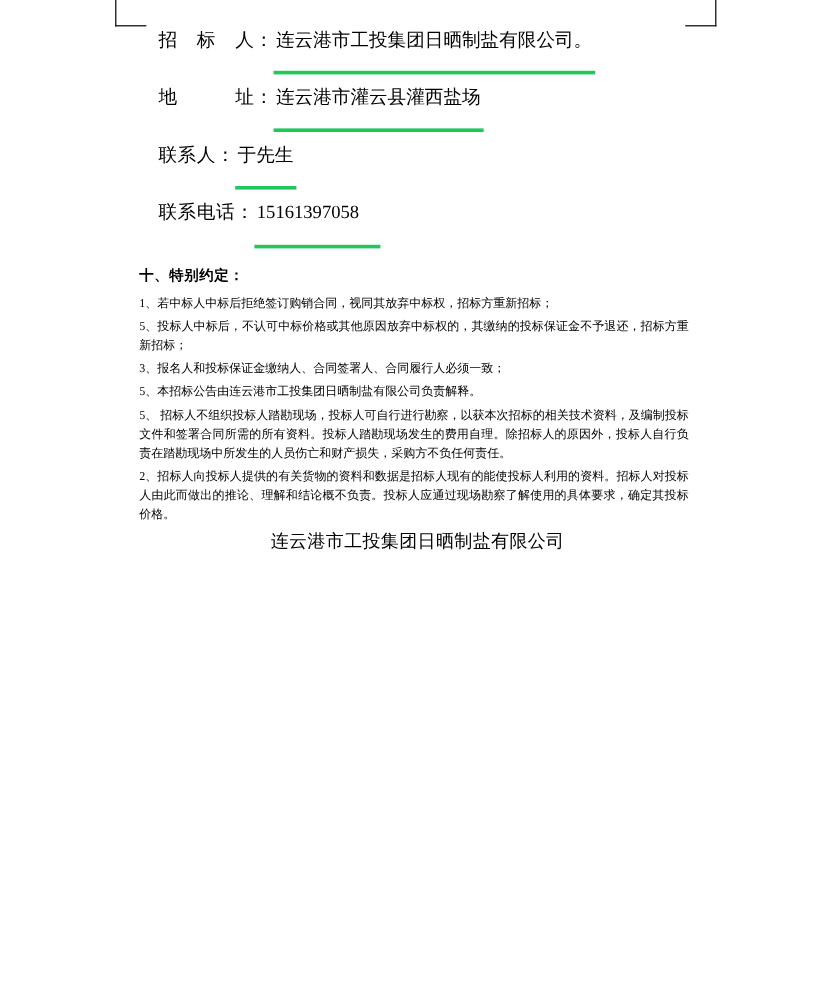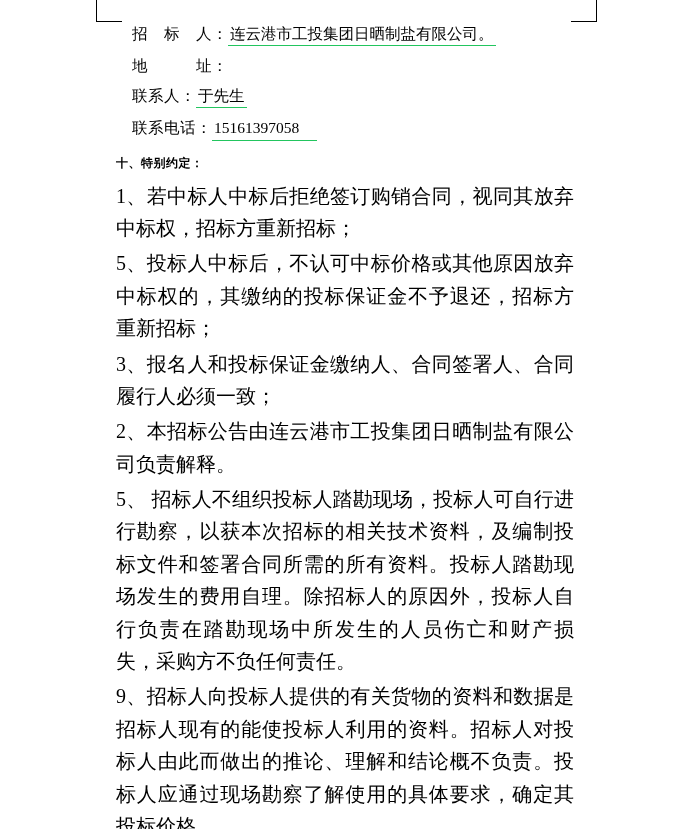--- a/index.html
+++ b/index.html
@@ -48,39 +48,39 @@
     margin-bottom: 10px;
     font-size: 15.5px;
     line-height: 1.3;
   }
   .field-row .label {
     white-space: pre;
     flex: 0 0 auto;
     letter-spacing: 0.5px;
   }
   .field-row .value {
-    border-bottom: 1px solid #22c55e;
-    padding: 0 2px 1px 2px;
+    border-bottom: 3px solid #22c55e;
+    padding: 0 2px 15px 2px;
     white-space: pre;
     text-align: center;
   }
   .indent-1 { margin-left: 10px; }
 
   
   .section-title {
     font-size: 12px;
     font-weight: bold;
     margin: 14px 0 8px 0;
     letter-spacing: 0.5px;
     margin-left: -6px;
   }
 
   
   .clause {
-    font-size: 20px;
+    font-size: 10px;
     line-height: 1.62;
     margin: 0 0 3px 0;
     text-align: justify;
     text-justify: inter-ideograph;
     margin-left: -6px;
   }
 
   .signature {
     text-align: center;
     font-size: 15px;
@@ -105,37 +105,38 @@
 
   <div class="content">
 
     <div class="field-row indent-1">
       <span class="label">招　标　人：</span>
       <span class="value">连云港市工投集团日晒制盐有限公司。</span>
     </div>
 
     <div class="field-row indent-1">
       <span class="label">地　　　址：</span>
+      <span class="value">连云港市灌云县灌西盐场</span>
     </div>
 
     <div class="field-row indent-1">
       <span class="label">联系人：</span>
       <span class="value">于先生</span>
     </div>
 
     <div class="field-row indent-1">
       <span class="label">联系电话：</span>
       <span class="value">15161397058　</span>
     </div>
 
     <div class="section-title">十、特别约定：</div>
 
     <p class="clause">1、若中标人中标后拒绝签订购销合同，视同其放弃中标权，招标方重新招标；</p>
     <p class="clause">5、投标人中标后，不认可中标价格或其他原因放弃中标权的，其缴纳的投标保证金不予退还，招标方重新招标；</p>
     <p class="clause">3、报名人和投标保证金缴纳人、合同签署人、合同履行人必须一致；</p>
-    <p class="clause">2、本招标公告由连云港市工投集团日晒制盐有限公司负责解释。</p>
+    <p class="clause">5、本招标公告由连云港市工投集团日晒制盐有限公司负责解释。</p>
     <p class="clause">5、 招标人不组织投标人踏勘现场，投标人可自行进行勘察，以获本次招标的相关技术资料，及编制投标文件和签署合同所需的所有资料。投标人踏勘现场发生的费用自理。除招标人的原因外，投标人自行负责在踏勘现场中所发生的人员伤亡和财产损失，采购方不负任何责任。</p>
-    <p class="clause">9、招标人向投标人提供的有关货物的资料和数据是招标人现有的能使投标人利用的资料。招标人对投标人由此而做出的推论、理解和结论概不负责。投标人应通过现场勘察了解使用的具体要求，确定其投标价格。</p>
+    <p class="clause">2、招标人向投标人提供的有关货物的资料和数据是招标人现有的能使投标人利用的资料。招标人对投标人由此而做出的推论、理解和结论概不负责。投标人应通过现场勘察了解使用的具体要求，确定其投标价格。</p>
 
     <div class="signature">连云港市工投集团日晒制盐有限公司</div>
 
   </div>
 </div>
 
 </body></html>

